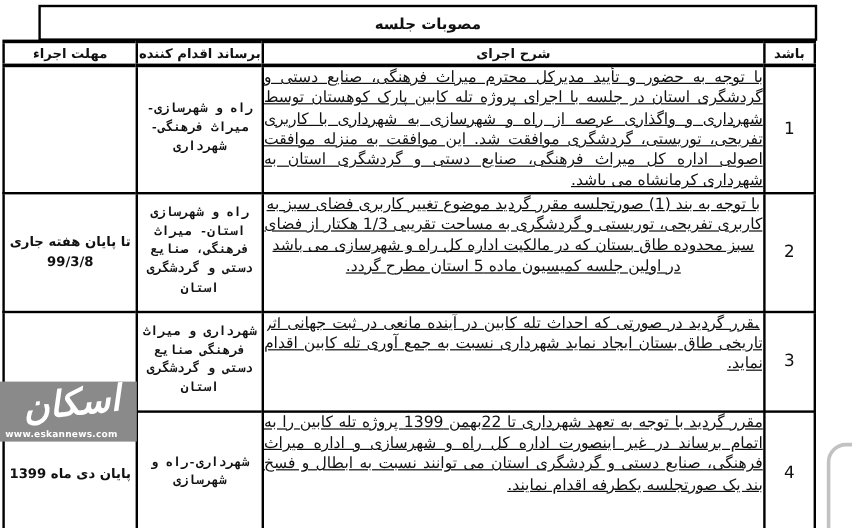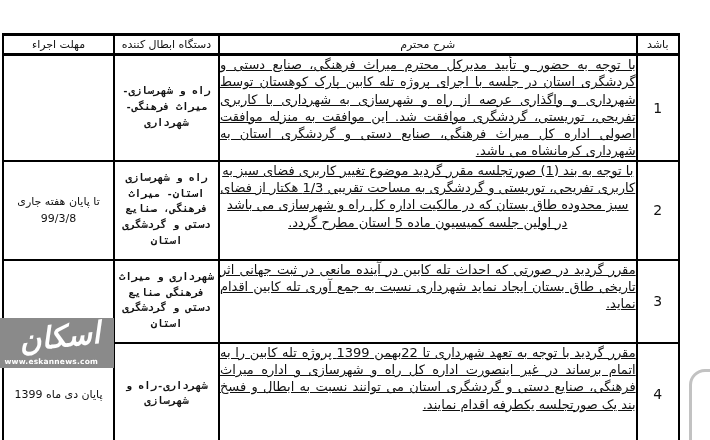--- a/index.html
+++ b/index.html
@@ -25,21 +25,21 @@
     border-collapse:collapse;table-layout:fixed;width:678px;
     direction:rtl;
   }
   table.resolutions th, table.resolutions td{
     border:2px solid #000;
     padding:0;
     overflow:hidden;
   }
   table.resolutions th{
     height:17px;
-    font-size:11px;font-weight:normal;
+    font-size:11px;font-weight:bold;
     vertical-align:middle;
     border-top-width:3px;border-bottom-width:3px;margin-left:37px;
   }
   td.cell-no{
     text-align:center;vertical-align:middle;
     font-size:14px;
   }
   td.cell-desc{
     vertical-align:top;text-align:justify;
     font-size:13px;line-height:17.3px;
@@ -47,27 +47,27 @@
     text-decoration:underline;
   }
   td.cell-agency{
     text-align:center;vertical-align:middle;
     font-size:10.5px;font-weight:bold;line-height:1.5;
     padding:2px 4px;
     font-family:Liberation Mono, monospace;
   }
   td.cell-deadline{
     text-align:center;vertical-align:middle;
-    font-size:11px;font-weight:normal;line-height:1.55;
+    font-size:11px;font-weight:bold;line-height:1.55;
     padding:2px 4px;
     margin-left:12px;
   }
   tr.r1 td{height:101px;}
   tr.r2 td{height:97px;text-align:center;}
-  tr.r3 td{height:81px;}
+  tr.r3 td{height:81px;border-radius:23px;}
   tr.r4 td{height:101px;}
   
   .watermark{
     position:absolute;left:0;top:318px;width:114px;height:50px;
     background:#8a8a8a;
     overflow:hidden;
   }
   .wm-logo{
     position:absolute;right:14px;top:-4px;
     color:#fff;font-size:30px;font-weight:bold;font-style:italic;
@@ -85,34 +85,37 @@
     position:absolute;left:689px;top:369px;width:80px;height:110px;
     border:3px solid #c2c2c2;border-radius:16px;
     background:transparent;
   }
 </style>
 </head>
 <body>
 
 <div class="page">
 
+  <div class="title-box">
+    <span>مصوبات جلسه</span>
+  </div>
 
   <div class="tbl-wrap">
     <table class="resolutions">
       <colgroup>
         <col style="width:42px">
         <col style="width:414px">
         <col style="width:104px">
         <col style="width:110px">
       </colgroup>
       <thead>
         <tr>
           <th>باشد</th>
-          <th>شرح محترم</th>
-          <th>دستگاه ابطال کننده</th>
+          <th>شرح اجرای</th>
+          <th>برساند اقدام کننده</th>
           <th>مهلت اجراء</th>
         </tr>
       </thead>
       <tbody>
         <tr class="r1">
           <td class="cell-no">1</td>
           <td class="cell-desc">با توجه به حضور و تأیید مدیرکل محترم میراث فرهنگی، صنایع دستی و گردشگری استان در جلسه با اجرای پروژه تله کابین پارک کوهستان توسط شهرداری و واگذاری عرصه از راه و شهرسازی به شهرداری با کاربری تفریحی، توریستی، گردشگری موافقت شد. این موافقت به منزله موافقت اصولی اداره کل میراث فرهنگی، صنایع دستی و گردشگری استان به شهرداری کرمانشاه می باشد.</td>
           <td class="cell-agency">راه و شهرسازی-میراث فرهنگی-شهرداری</td>
           <td class="cell-deadline"></td>
         </tr>

